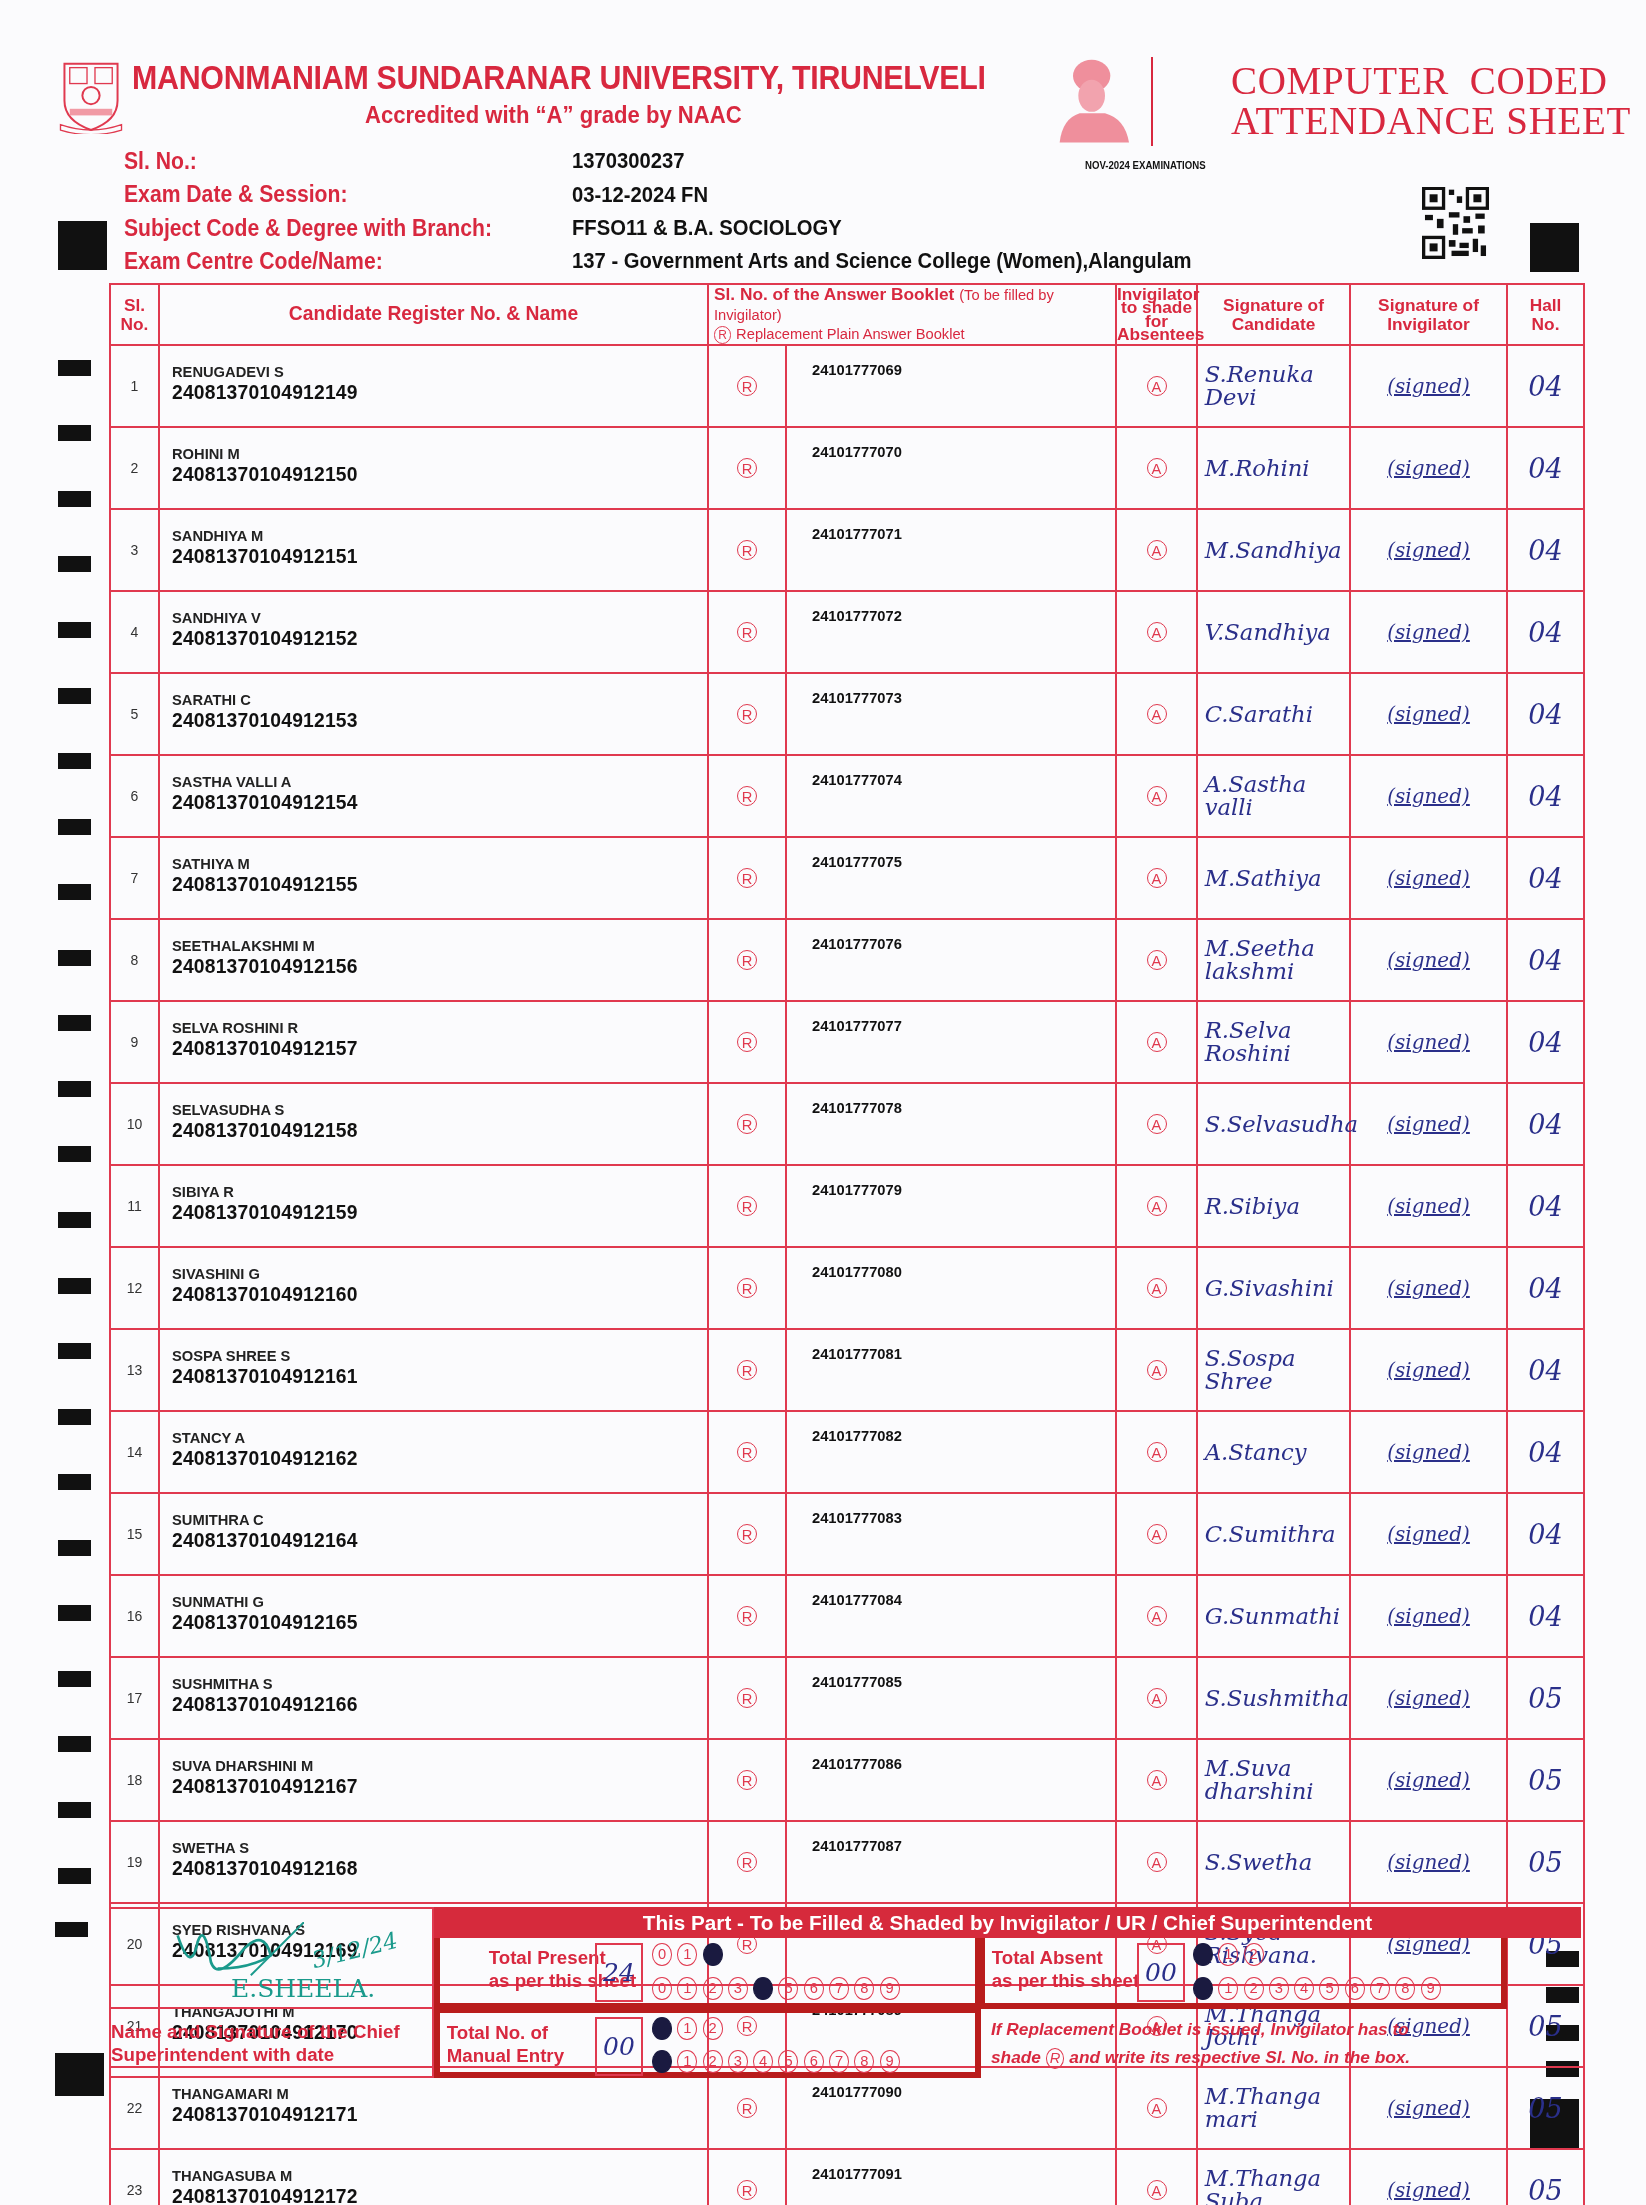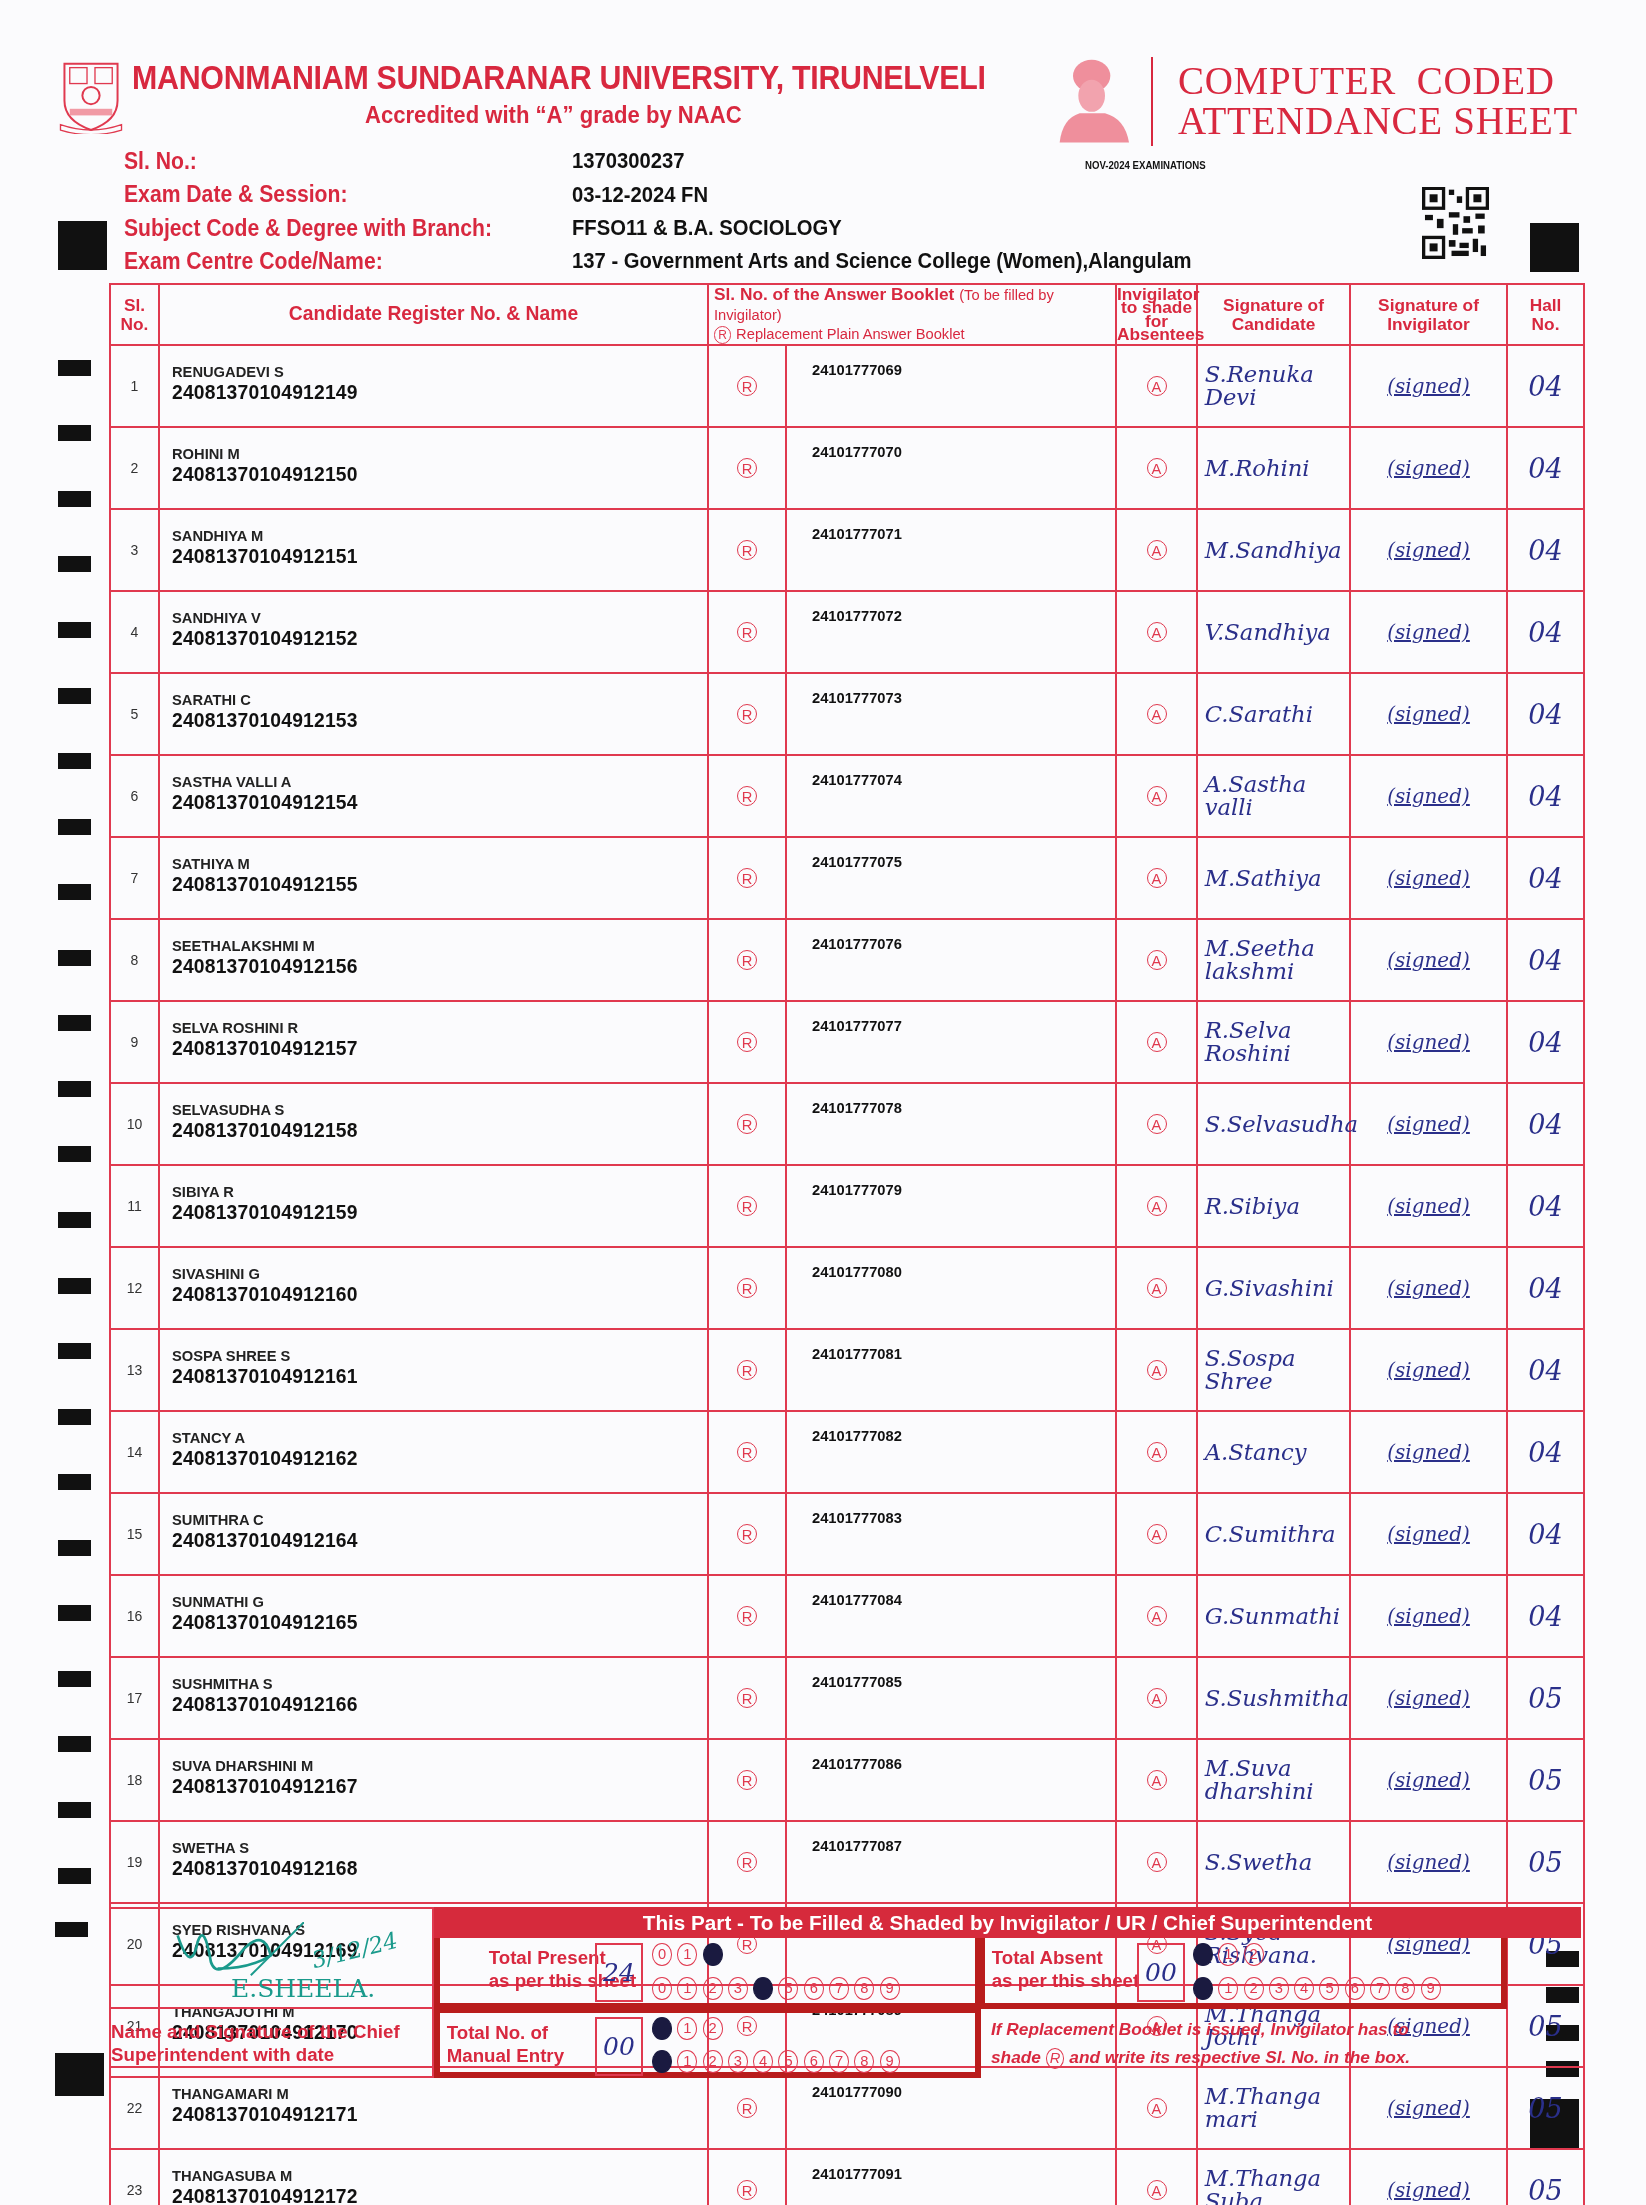--- a/index.html
+++ b/index.html
@@ -5,21 +5,21 @@
   html, body { margin:0; padding:0; }
   body { width:1647px; height:2205px; background:#fbfbfd; position:relative; overflow:hidden;
          font-family:"Liberation Sans", sans-serif; color:#111; }
   .abs { position:absolute; }
   
   #logo { left:59px; top:61px; width:64px; height:73px; }
   #univ-title { left:132px; top:59px; font-size:33px; font-weight:bold; color:#d8283f; letter-spacing:-0.3px; transform:scaleX(0.92); transform-origin:left top; white-space:nowrap;}
   #naac { left:365px; top:101px; font-size:24px; font-weight:bold; color:#d8283f; transform:scaleX(0.92); transform-origin:left top; white-space:nowrap;}
   #portrait { left:1053px; top:57px; width:80px; height:87px; }
   #title-divider { left:1151px; top:57px; width:2px; height:89px; background:#d8283f; }
-  #sheet-title { left:1178px; top:61px; font-family:"Liberation Serif", serif; font-size:39px; color:#d8283f; line-height:40px; letter-spacing:0.7px; white-space:nowrap;}
+  #sheet-title { left:1231px; top:61px; font-family:"Liberation Serif", serif; font-size:39px; color:#d8283f; line-height:40px; letter-spacing:0.7px; white-space:nowrap;}
   #nov-exams { left:1085px; top:159px; font-size:10.7px; font-weight:bold; transform:scaleX(0.9); transform-origin:left top; }
   #qr { left:1422px; top:187px; width:67px; height:73px; }
   
   .meta-label { left:124px; font-size:23px; font-weight:bold; color:#d8283f; transform:scaleX(0.92); transform-origin:left top; white-space:nowrap;}
   .meta-value { left:572px; font-size:21.3px; font-weight:bold; color:#111; white-space:nowrap; transform:scaleX(0.95); transform-origin:left top;}
   
   #att-table { left:109px; top:283px; width:1472px; border-collapse:collapse; table-layout:fixed; }
   #att-table td, #att-table th { border:2px solid #e0394f; padding:0; }
   #att-table th { height:48px; color:#d8283f; font-size:17.3px; font-weight:bold; line-height:18.7px; text-align:center; vertical-align:middle;}
   #att-table td { height:64px; vertical-align:middle; }

